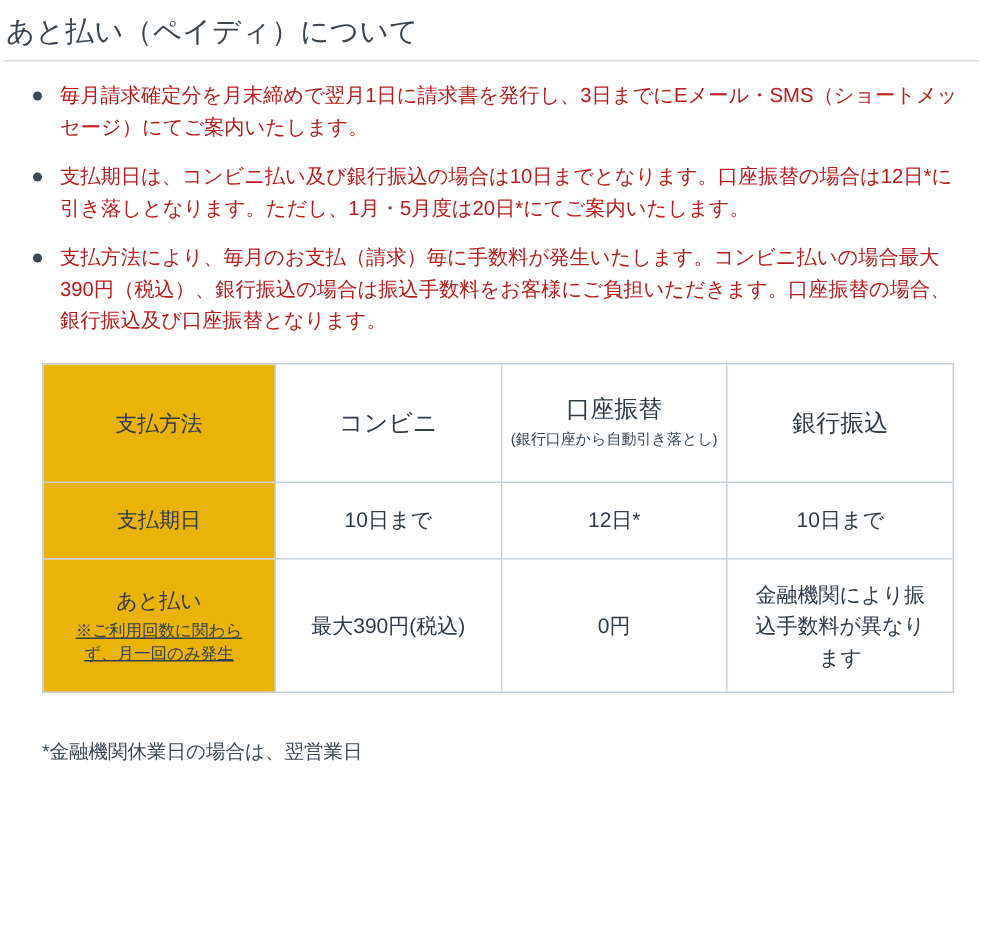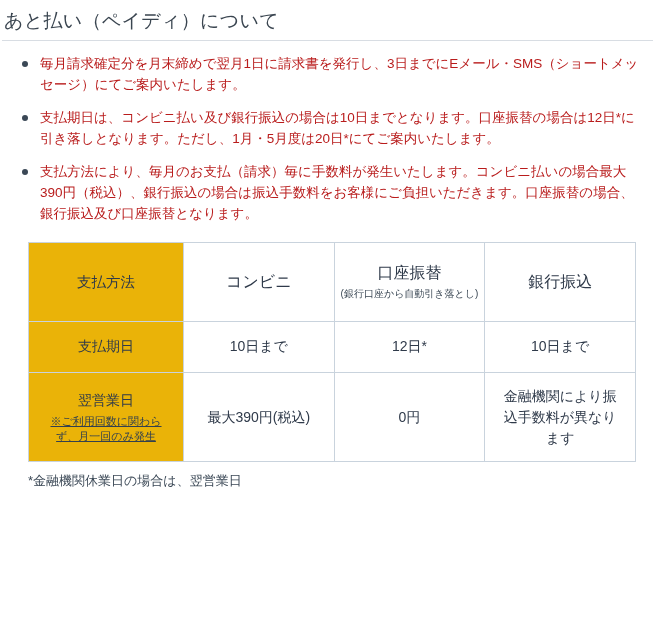--- a/index.html
+++ b/index.html
@@ -117,21 +117,21 @@
     margin-top: 3px;
     padding: 0 12px;
     color: #33404e;
     text-decoration: underline;
   }
   .cell-multiline {
     padding: 0 14px;
     line-height: 22px;
   }
   .footnote {
-    margin: 10px 0 0 28px;
+    margin: 30px 0 0 28px;
     font-size: 13px;
     color: #3b4856;
   }
 </style>
 </head>
 <body>
 
 <div class="page">
 
   <h1 class="page-title">あと払い（ペイディ）について</h1>
@@ -160,21 +160,21 @@
         </td>
       </tr>
       <tr class="row-date">
         <td class="col-label">支払期日</td>
         <td>10日まで</td>
         <td>12日*</td>
         <td>10日まで</td>
       </tr>
       <tr class="row-fee">
         <td class="col-label">
-          <span>翌営業日</span>
+          <span>あと払い</span>
           <span class="label-sub">※ご利用回数に関わらず、月一回のみ発生</span>
         </td>
         <td>最大390円(税込)</td>
         <td>0円</td>
         <td class="cell-multiline">金融機関により振込手数料が異なります</td>
       </tr>
     </tbody>
       </table>
   </div>
 

